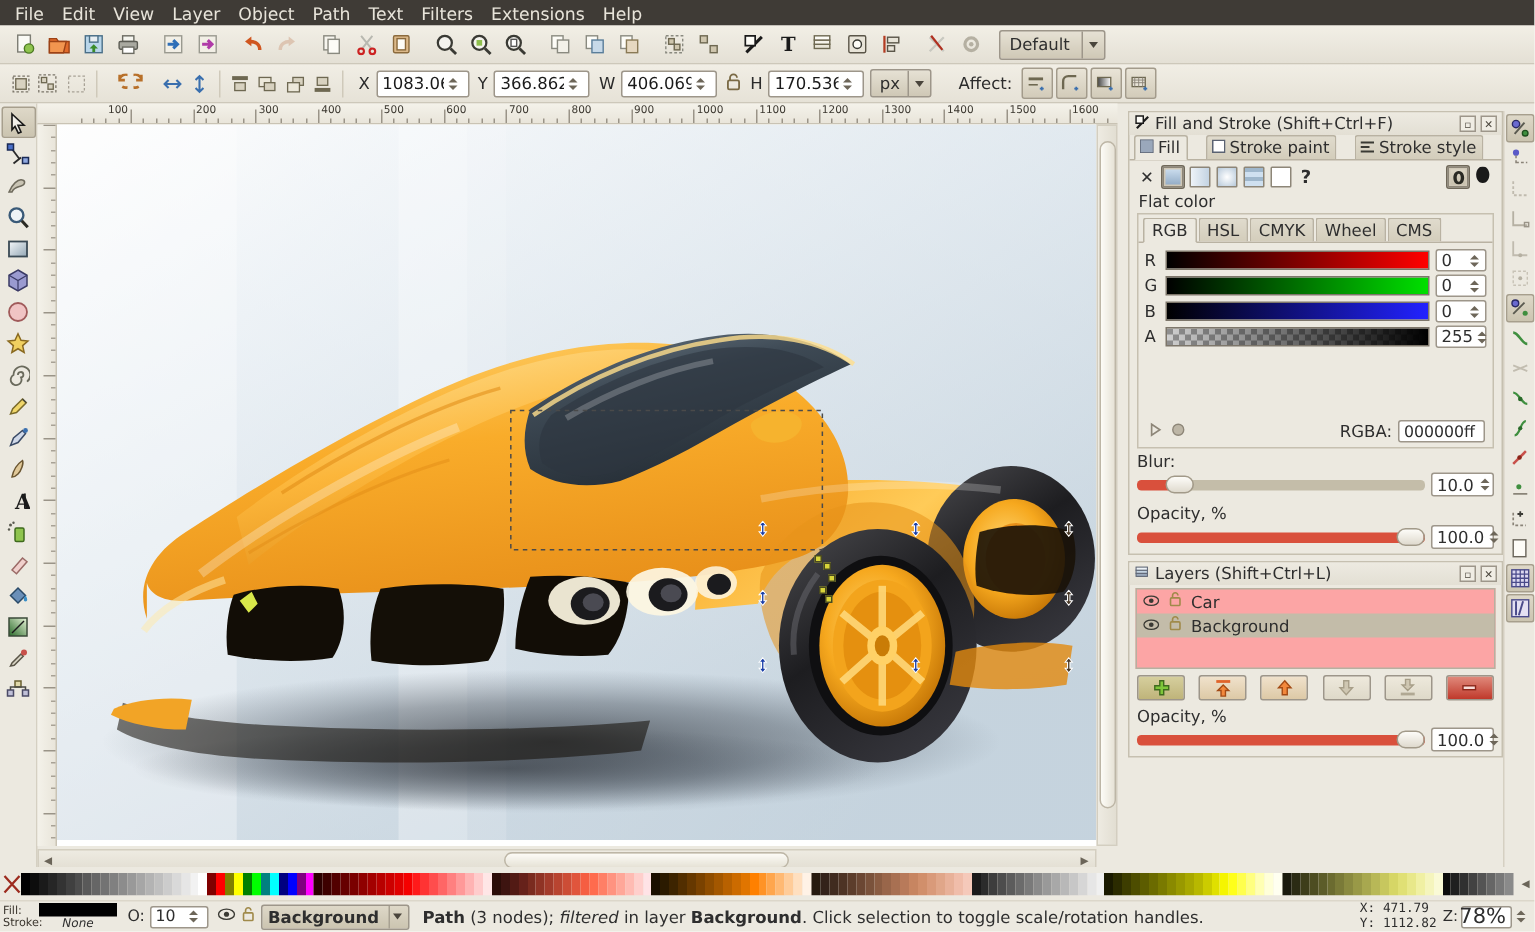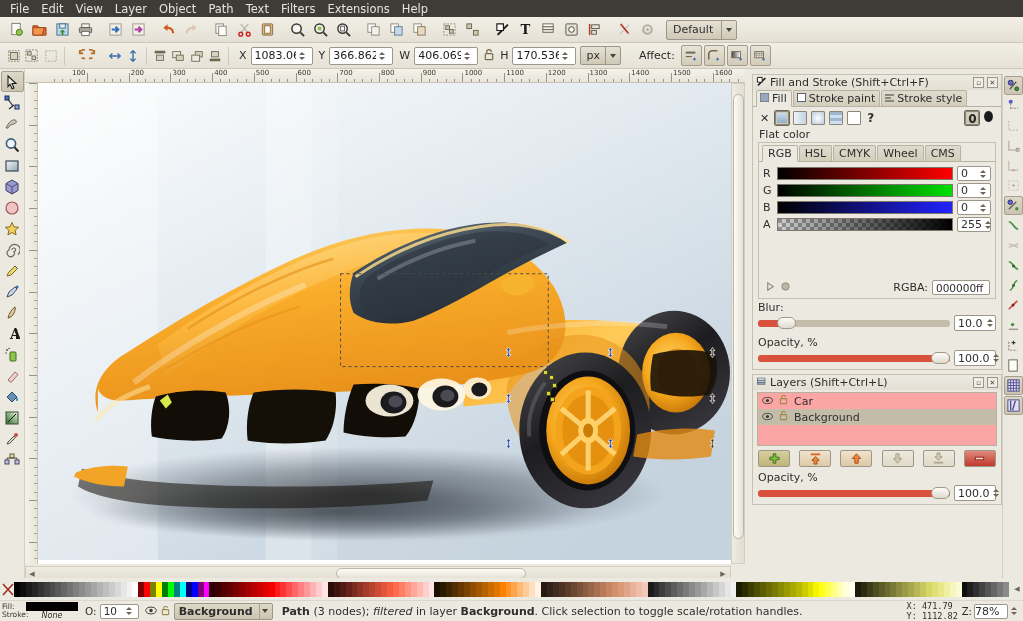--- a/index.html
+++ b/index.html
@@ -125,21 +125,21 @@
   .panel { border:1px solid #c6c0b0; background:#ece9e0; margin-bottom:4px; }
   .panel-title {
     height:15px; display:flex; align-items:center; gap:3px; padding:0 3px;
     font-size:11px; background:linear-gradient(#edeae1,#e3dfd4);
   }
   .panel-title .ptxt { flex:1; }
   .tinybtn {
     width:11px;height:11px;border:1px solid #9d968a;display:flex;
     align-items:center;justify-content:center;font-size:7px;color:#4b463d;background:#f0ede4;
   }
-  .tabs { display:flex; align-items:flex-end; height:17px; padding-left:3px; gap:1px;
+  .tabs { display:flex; align-items:flex-end; height:17px; padding-left:3px; gap:12px;
           border-bottom:1px solid #b9b2a2; }
   .tab {
     display:flex;align-items:center;gap:3px; padding:1px 4px 1px 3px; font-size:11px;
     border:1px solid #b9b2a2; border-bottom:none; border-radius:2px 2px 0 0;
     background:linear-gradient(#e0dbcd,#d3cdbb);
   }
   .tab.active { background:#ece9e0; border-bottom:1px solid #ece9e0; margin-bottom:-1px; }
   .fillrow { display:flex; align-items:center; gap:4px; padding:4px 5px 2px 5px; }
   .fillbtn {
     width:14px;height:14px; border:1px solid #8d8678; border-radius:1px;
@@ -224,21 +224,21 @@
     border-radius:2px; background:linear-gradient(#ded8c8,#cbc4b0); margin-left:4px;
   }
   .layersel span { padding:0 6px 0 4px; font-size:11px; font-weight:bold; }
   .layersel .cd { width:13px;border-left:1px solid #a8a192;height:100%;
                   display:flex;align-items:center;justify-content:center; }
   #statusmsg { flex:1; padding-left:9px; font-size:11px; }
   .coords { display:flex; flex-direction:column; font-family:"DejaVu Sans Mono",monospace;
             font-size:8.5px; line-height:10px; padding-right:4px; }
   .zoomwrap { display:flex; align-items:center; gap:2px; padding-right:4px; }
   .zoombox { width:34px;height:15px;background:#fff;border:1px solid #9d968a;border-radius:2px;
-             display:flex;align-items:center;padding-right:3px;font-size:11px; }
+             display:flex;align-items:center;justify-content:flex-end;padding-right:3px;font-size:14px; }
 </style>
 </head>
 <body>
 
 <div id="menubar">
   <div class="mi">File</div>
   <div class="mi">Edit</div>
   <div class="mi">View</div>
   <div class="mi">Layer</div>
   <div class="mi">Object</div>

